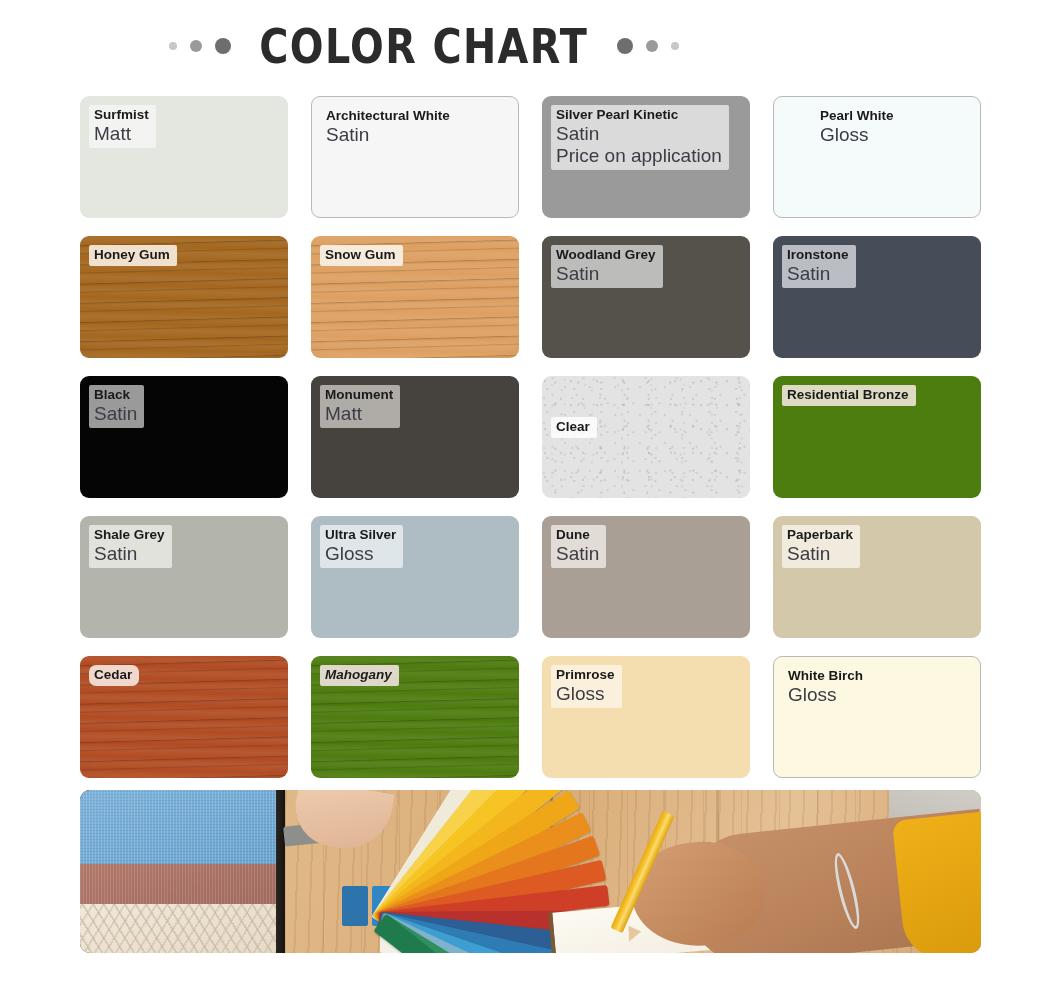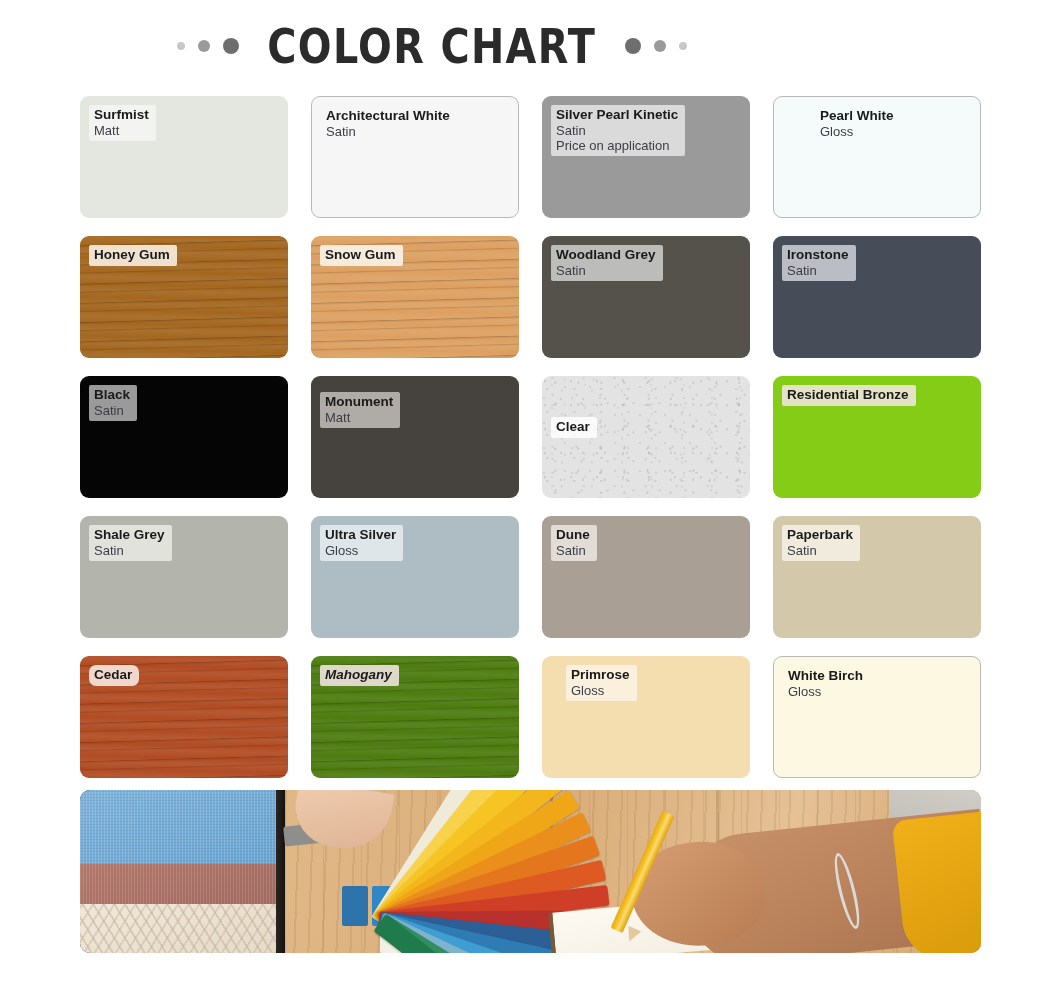--- a/index.html
+++ b/index.html
@@ -11,21 +11,21 @@
     background: #ffffff;
     font-family: "Liberation Sans", sans-serif;
     overflow: hidden;
   }
 
   .page { position: relative; width: 1060px; height: 997px; }
 
   
   .title-bar {
     position: absolute;
-    left: 8px; top: 22px;
+    left: 0; top: 22px;
     width: 848px;
     display: flex;
     align-items: center;
     justify-content: center;
     gap: 14px;
   }
   .dot-group { display: flex; align-items: center; gap: 13px; }
   .dot { border-radius: 50%; display: block; }
   .dot.s1 { width: 8px;  height: 8px;  background: #c7c7c7; }
   .dot.s2 { width: 12px; height: 12px; background: #9a9a9a; }
@@ -126,21 +126,21 @@
   .swatch-name {
     display: block;
     font-size: 13.5px;
     font-weight: 700;
     color: #1a1a1a;
     white-space: nowrap;
   }
   .swatch-finish,
   .swatch-note {
     display: block;
-    font-size: 13px;
+    font-size: 19px;
     font-weight: 400;
     color: #3c3c46;
     white-space: nowrap;
   }
   .swatch-finish:empty, .swatch-note:empty { display: none; }
 
   
   .photo {
     position: absolute;
     left: 80px;
@@ -365,32 +365,32 @@
           <span class="swatch-finish">Satin</span>
         </div>
       </div>
       <div class="swatch" style="background: rgb(5, 5, 5); padding-left: 28px;">
         <div class="label-box" style="background: rgba(175, 175, 175, 0.88);">
           <span class="swatch-name">Black</span>
           <span class="swatch-finish">Satin</span>
         </div>
       </div>
       <div class="swatch" style="background: rgb(70, 66, 61);">
-        <div class="label-box" style="background: rgba(186, 184, 180, 0.9); margin-top: 7px;">
+        <div class="label-box" style="background: rgba(186, 184, 180, 0.9);">
           <span class="swatch-name">Monument</span>
           <span class="swatch-finish">Matt</span>
         </div>
       </div>
       <div class="swatch" style="background: rgb(227, 227, 228);">
         <div class="speck"></div>
         <div class="label-box" style="background: rgba(255, 255, 255, 0.8); margin-top: 32px;">
           <span class="swatch-name">Clear</span>
         </div>
       </div>
-      <div class="swatch" style="background: #84cc16;">
+      <div class="swatch" style="background: #4d7c0f;">
         <div class="label-box" style="background: rgba(238, 230, 216, 0.9);">
           <span class="swatch-name">Residential Bronze</span>
         </div>
       </div>
       <div class="swatch" style="background: rgb(179, 180, 171);">
         <div class="label-box" style="background: rgba(238, 238, 234, 0.8);">
           <span class="swatch-name">Shale Grey</span>
           <span class="swatch-finish">Satin</span>
         </div>
       </div>
@@ -420,21 +420,21 @@
         </div>
       </div>
       <div class="swatch" style="background: #4d7c0f; font-style: italic;">
         <div class="grain"></div>
         <div class="vignette"></div>
         <div class="label-box" style="background: rgba(238, 226, 222, 0.9);">
           <span class="swatch-name">Mahogany</span>
         </div>
       </div>
       <div class="swatch" style="background: rgb(244, 222, 175);">
-        <div class="label-box" style="background: rgba(252, 246, 233, 0.75); margin-left: 15px;">
+        <div class="label-box" style="background: rgba(252, 246, 233, 0.75);">
           <span class="swatch-name">Primrose</span>
           <span class="swatch-finish">Gloss</span>
         </div>
       </div>
       <div class="swatch bordered" style="background: rgb(253, 248, 226);">
         <div class="label-box" style="background: rgba(255, 255, 255, 0);">
           <span class="swatch-name">White Birch</span>
           <span class="swatch-finish">Gloss</span>
         </div>
       </div>

